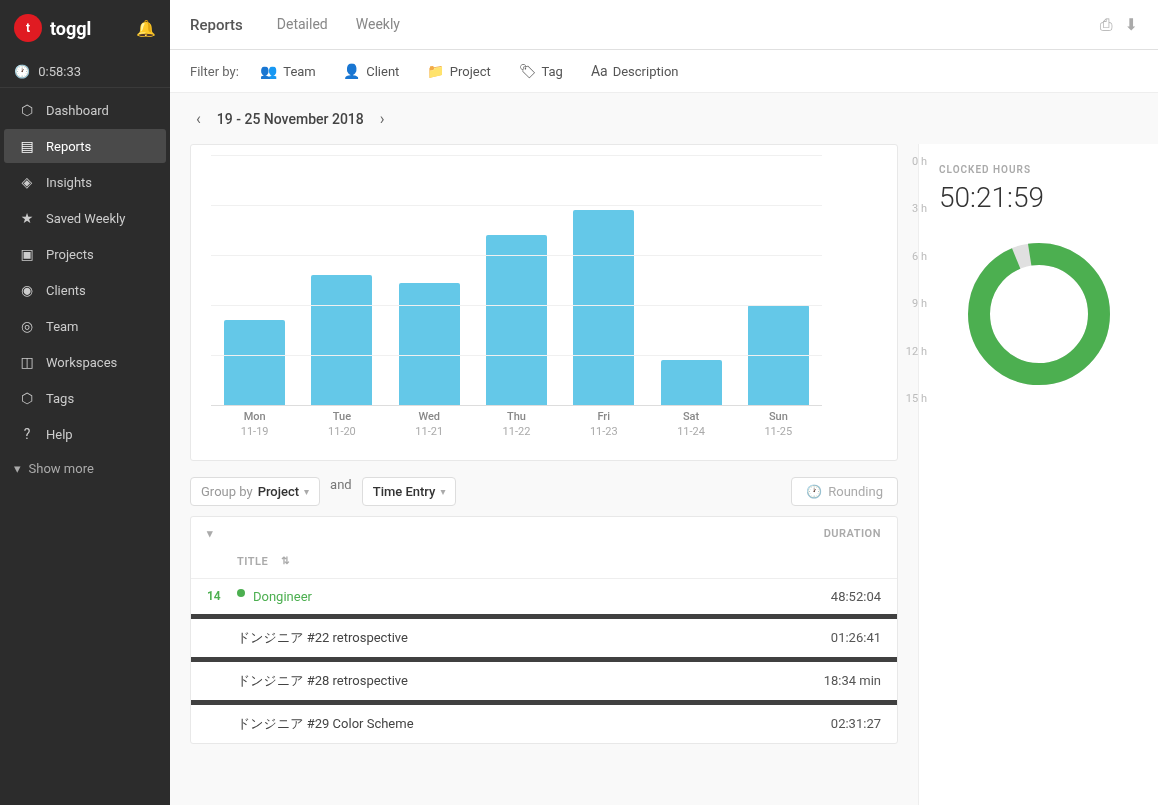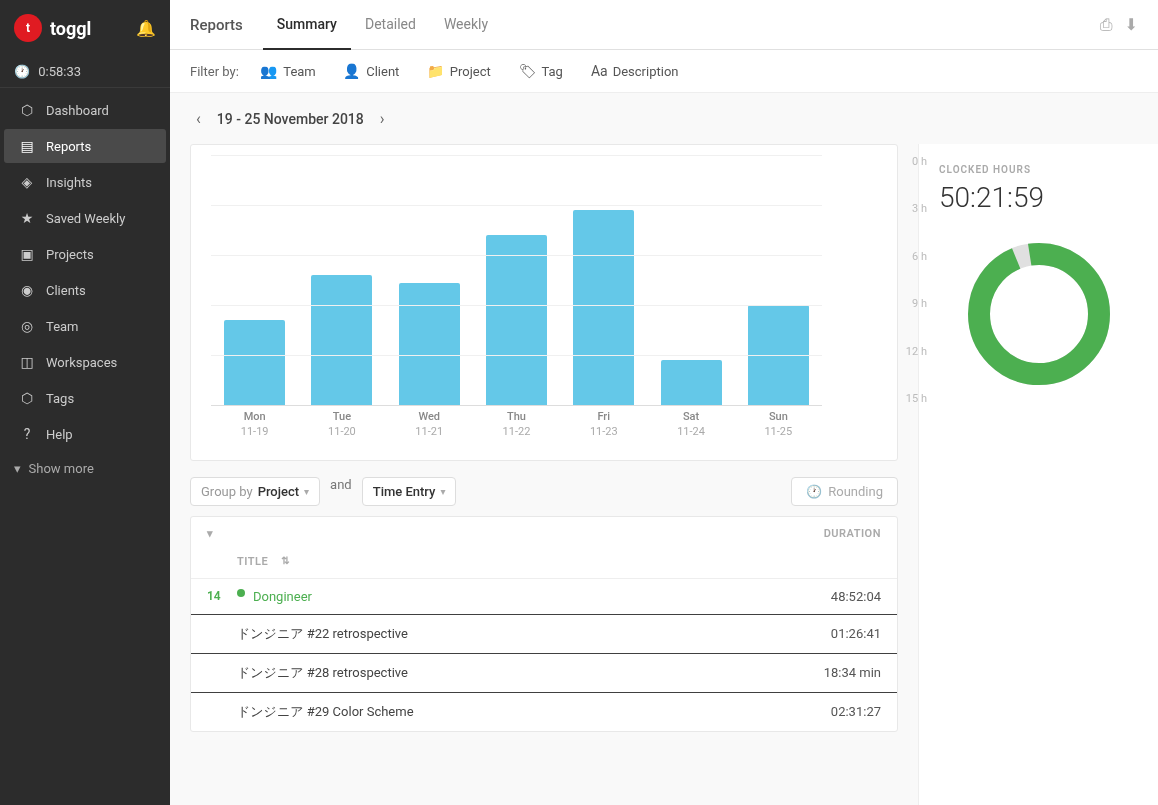--- a/index.html
+++ b/index.html
@@ -291,21 +291,21 @@
       font-weight: 600;
     }
     .col-toggle { width: 30px; }
     .col-title { flex: 1; display: flex; align-items: flex-start; gap: 13px; margin-top: 28px; }
     .col-duration { width: 120px; text-align: right; }
 
     .table-row {
       display: flex;
       align-items: center;
       padding: 10px 16px;
-      border-bottom: 1px solid #404040;
+      border-bottom: 5px solid #404040;
       font-size: 13px;
       color: #444;
     }
     .table-row:last-child { border-bottom: none; }
     .row-count { width: 30px; font-size: 12px; color: #4caf50; font-weight: 600; }
     .row-title { flex: 1; display: flex; align-items: flex-start; gap: 8px; }
     .row-dot { width: 8px; height: 8px; border-radius: 50%; background: #4caf50; }
     .row-duration { width: 120px; text-align: right; color: #555; }
     .row-title-text { color: #4caf50; cursor: pointer; }
     .row-title-text.dark { color: #444; }
@@ -413,23 +413,20 @@
     <span>▾</span>
     <span>Show more</span>
   </div>
 </nav>
 
 <div class="main">
 
   <div class="main-header">
     <span class="main-header-title">Reports</span>
     <div class="header-tabs">
-      <div class="header-tab active">
-        <span>Summary</span>
-      </div>
       <div class="header-tab">
         <span>Detailed</span>
       </div>
       <div class="header-tab">
         <span>Weekly</span>
       </div>
     </div>
     <div class="header-actions">
       <span>⎙</span>
       <span>⬇</span>

